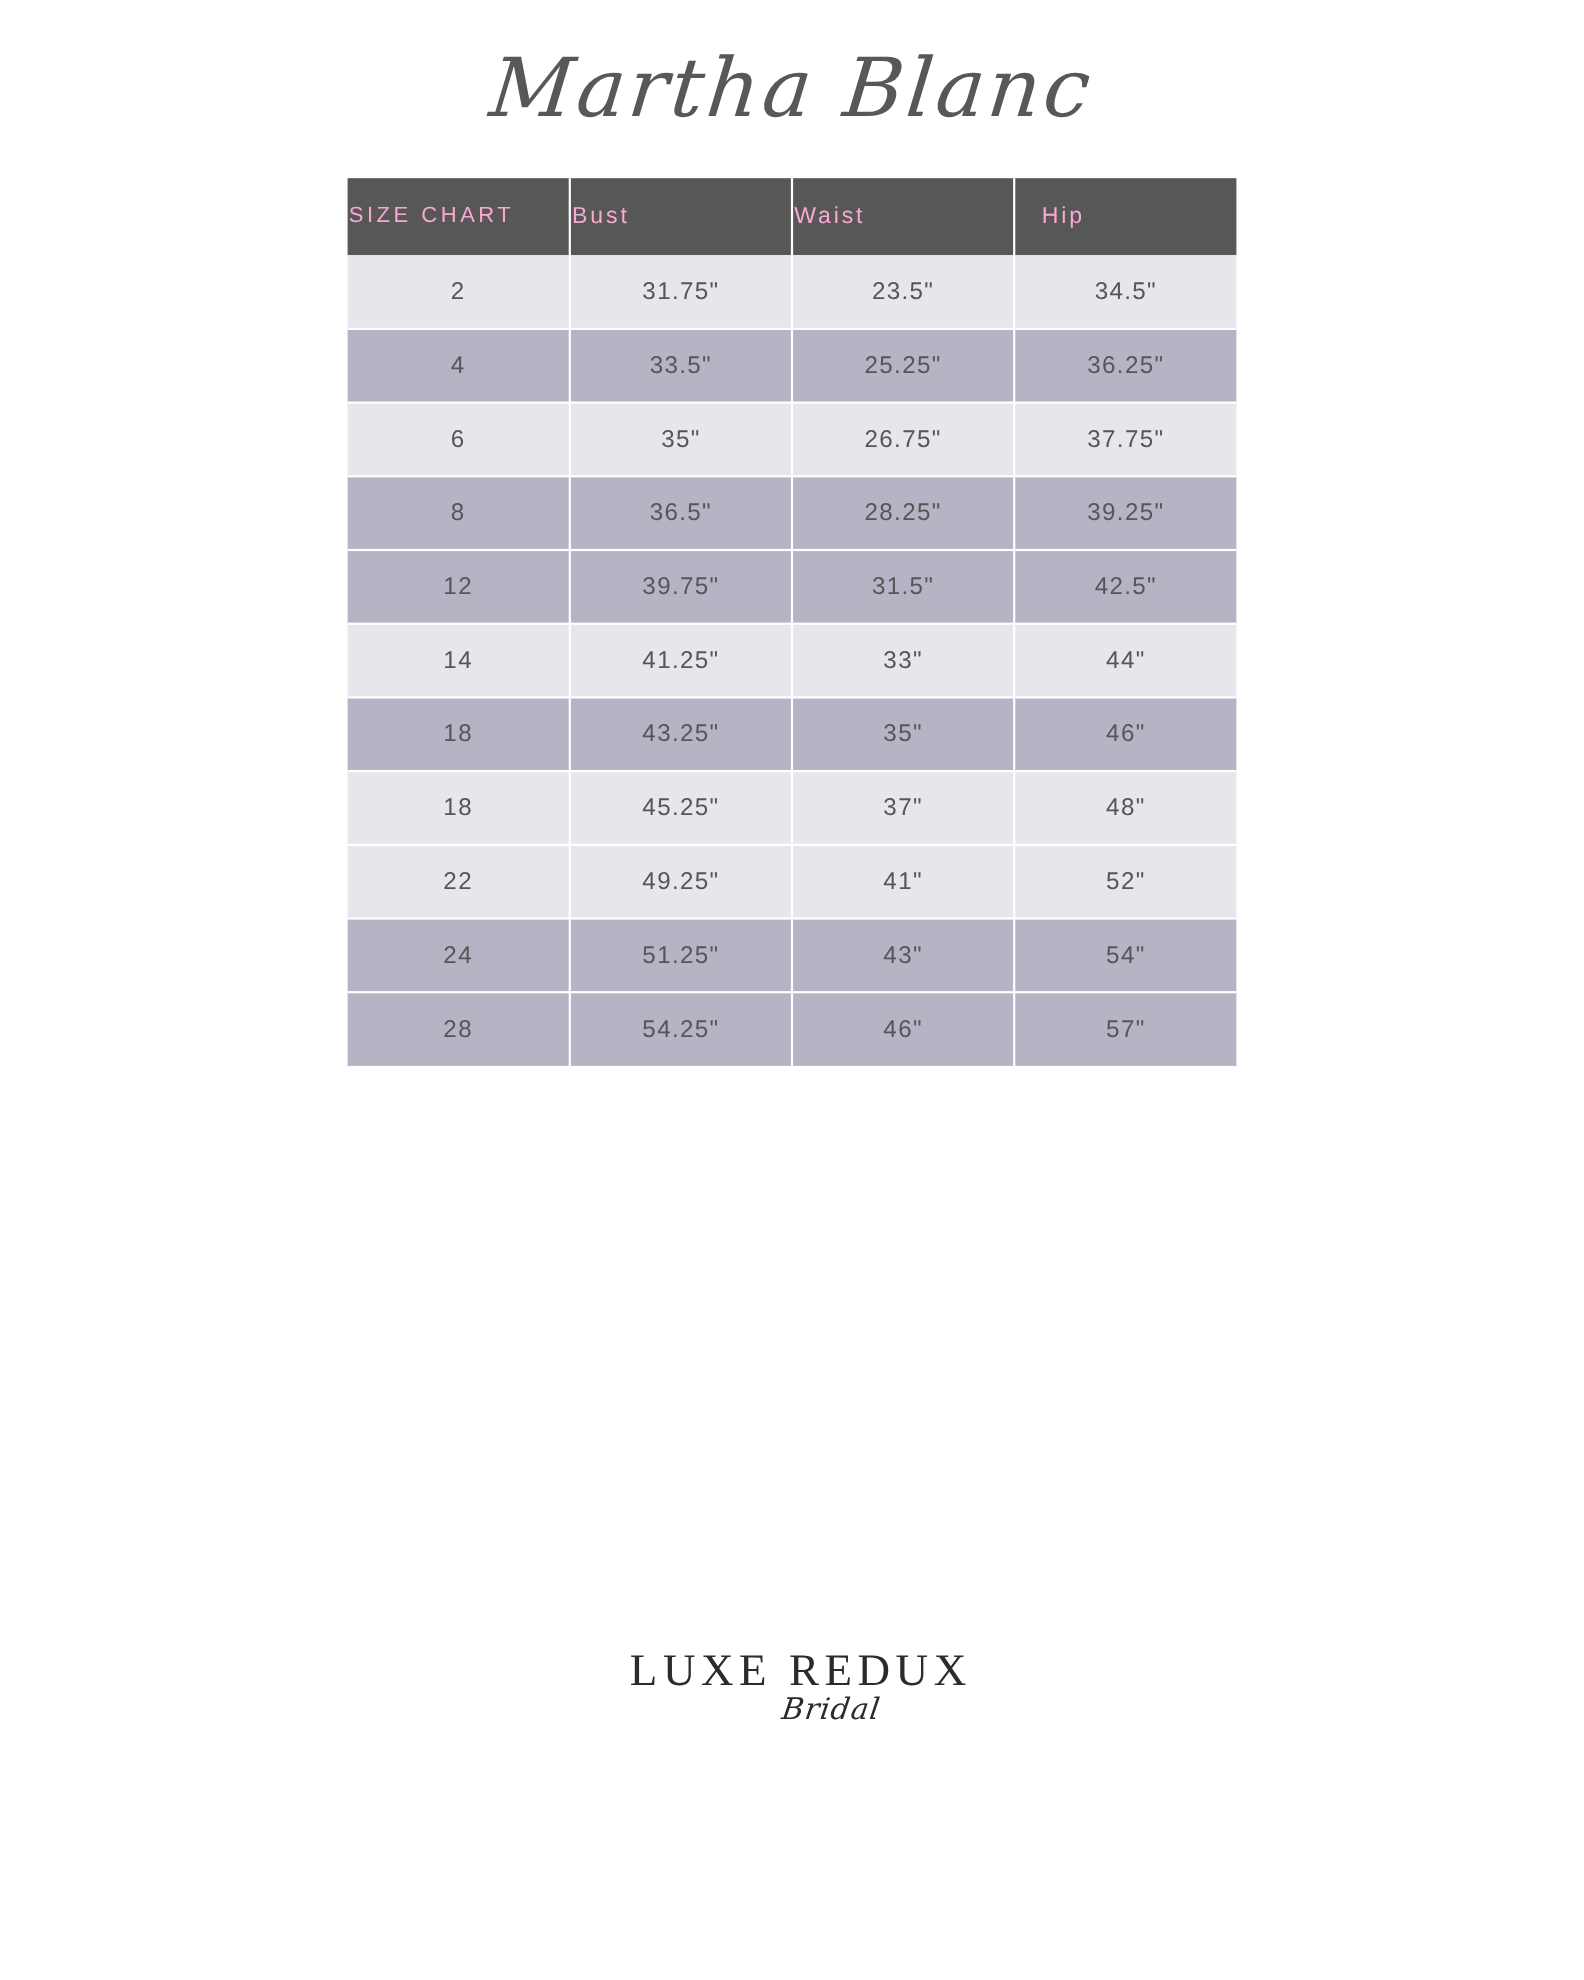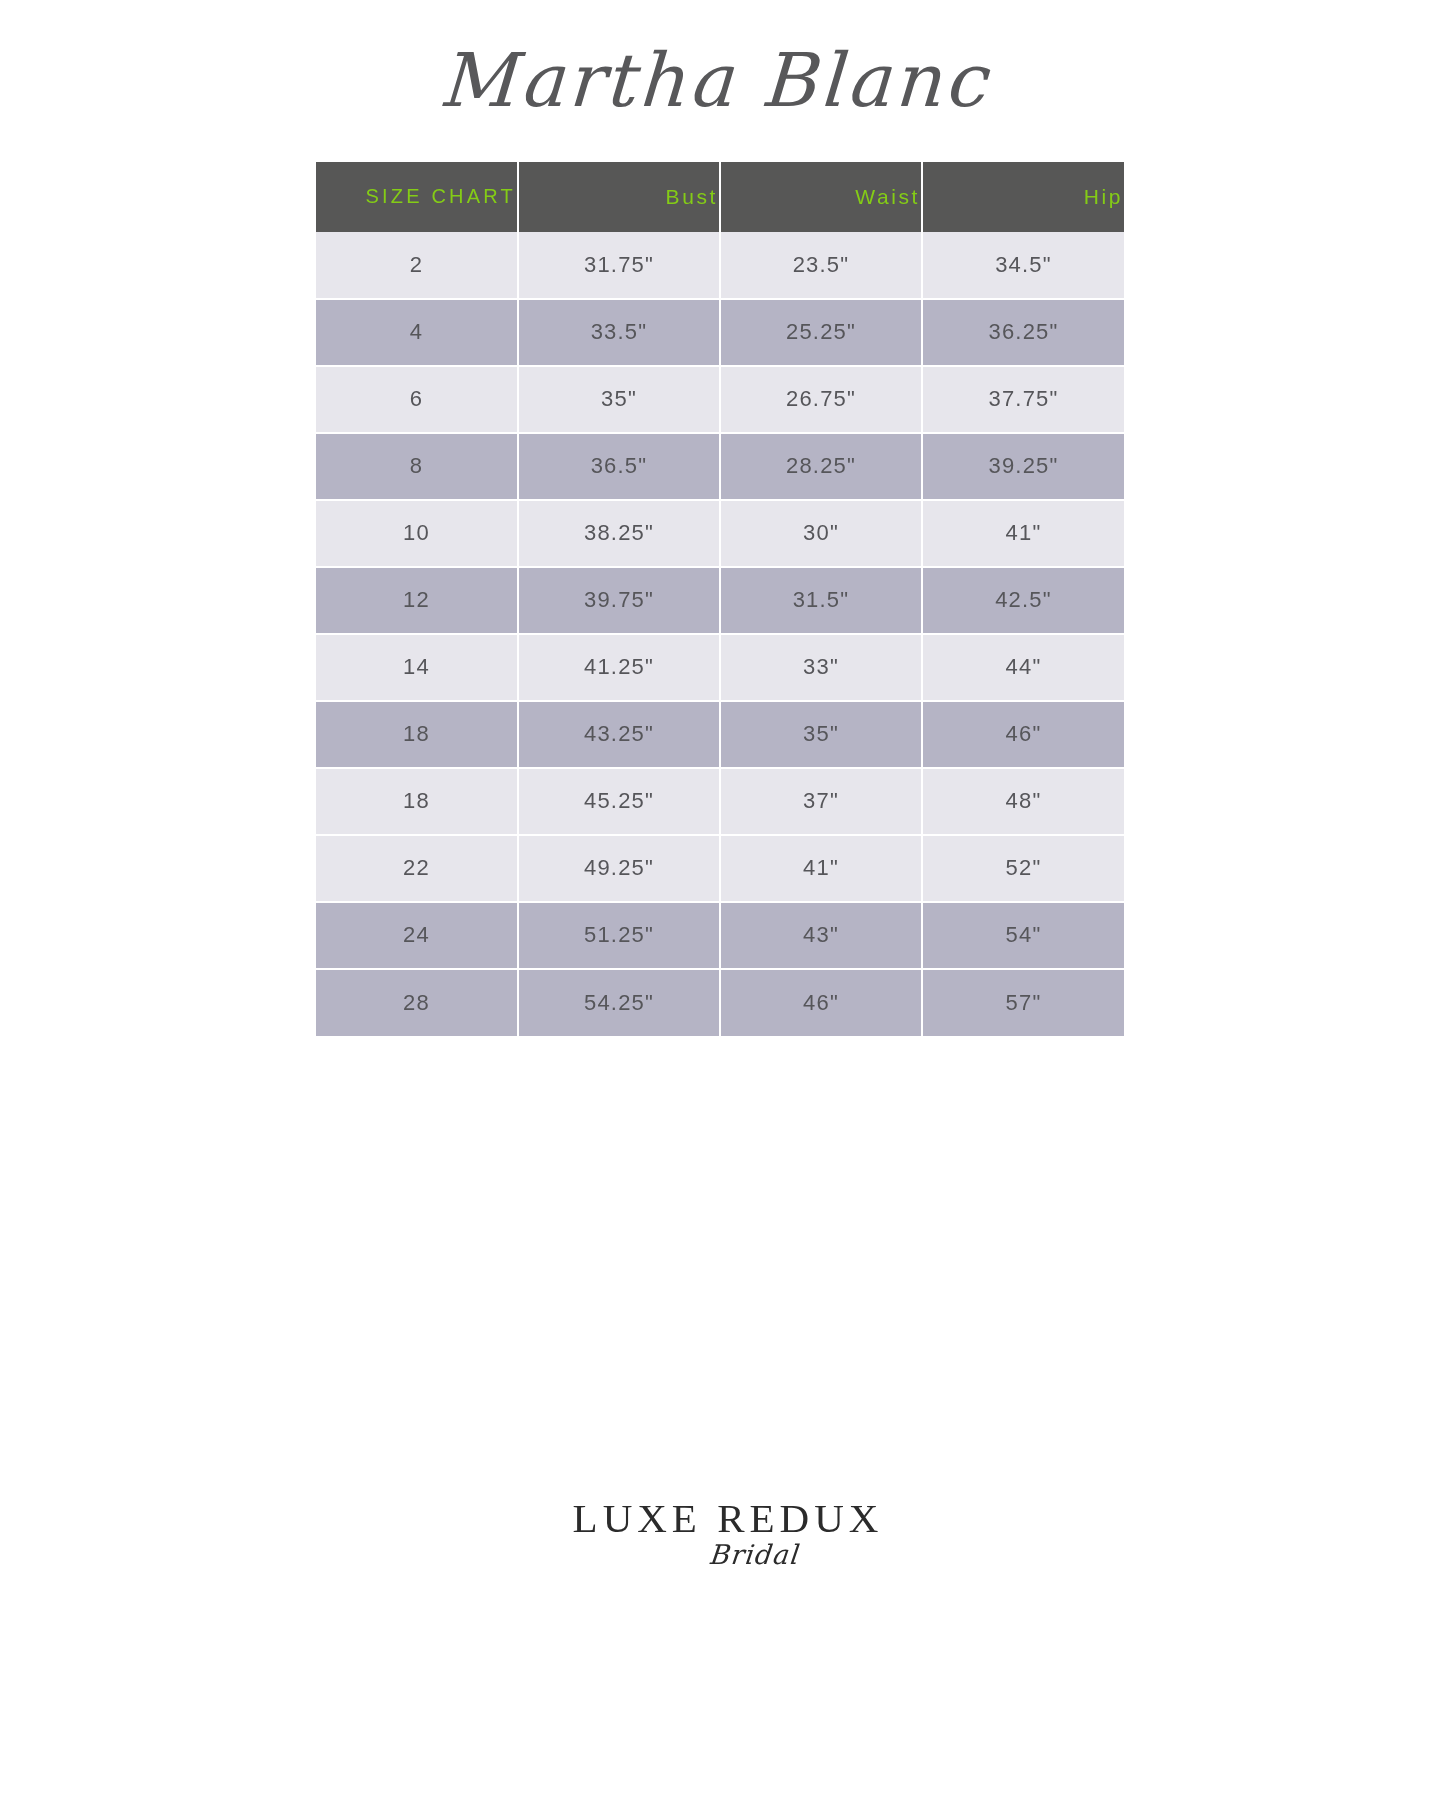--- a/index.html
+++ b/index.html
@@ -48,27 +48,27 @@
     border-collapse: collapse;
     table-layout: fixed;
   }
   table.size-chart col.c-size { width: 202px; }
   table.size-chart col.c-bust { width: 202px; }
   table.size-chart col.c-waist { width: 202px; }
   table.size-chart col.c-hip  { width: 202px; }
 
   thead th {
     background: #575756;
-    color: #84cc16;
+    color: #f9a8d4;
     font-weight: 400;
     font-size: 21px;
     letter-spacing: 2.6px;
     height: 70px;
     vertical-align: middle;
-    text-align: right;
+    text-align: left;
     border-right: 2px solid #ffffff;
     box-sizing: border-box;
   }
   thead th:last-child { border-right: none; padding-left: 24px; }
   thead th.size-head {
     font-size: 20px;
     letter-spacing: 3.2px;
   }
 
   tbody td {
@@ -160,26 +160,20 @@
             <td>35"</td>
             <td>26.75"</td>
             <td>37.75"</td>
           </tr>
           <tr class="row-dark">
             <td>8</td>
             <td>36.5"</td>
             <td>28.25"</td>
             <td>39.25"</td>
           </tr>
-          <tr class="row-light">
-            <td>10</td>
-            <td>38.25"</td>
-            <td>30"</td>
-            <td>41"</td>
-          </tr>
           <tr class="row-dark">
             <td>12</td>
             <td>39.75"</td>
             <td>31.5"</td>
             <td>42.5"</td>
           </tr>
           <tr class="row-light">
             <td>14</td>
             <td>41.25"</td>
             <td>33"</td>

